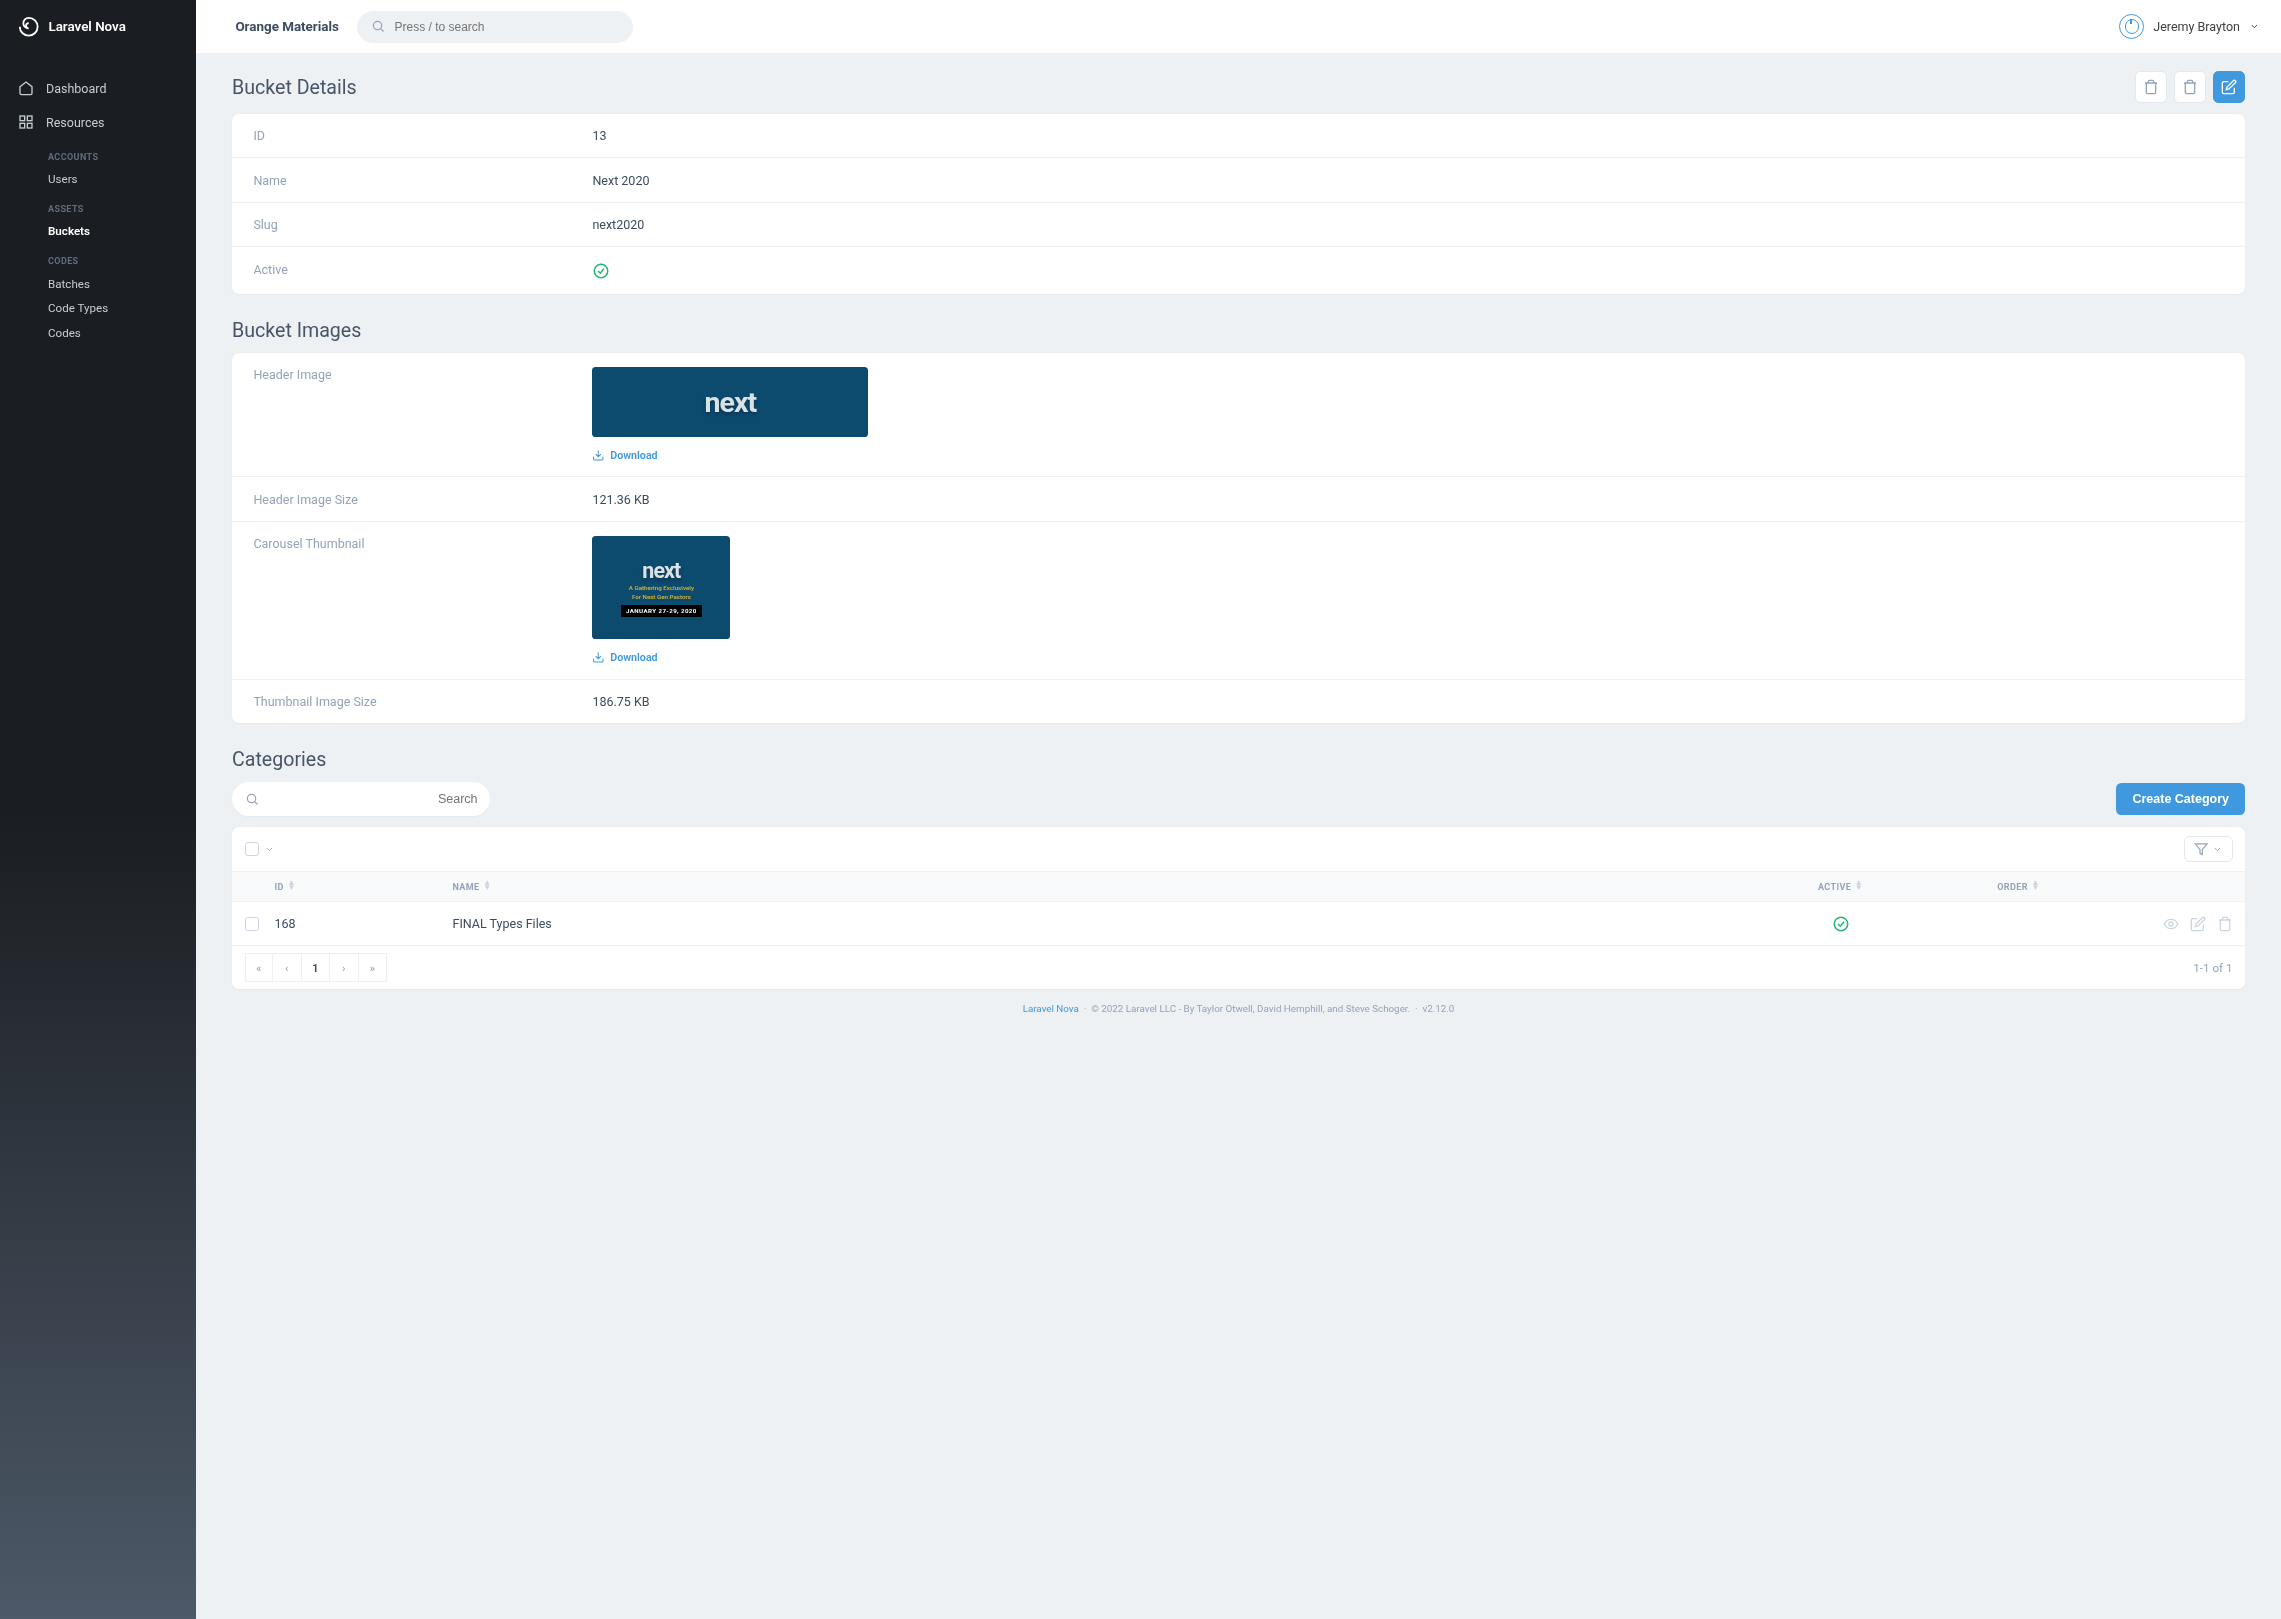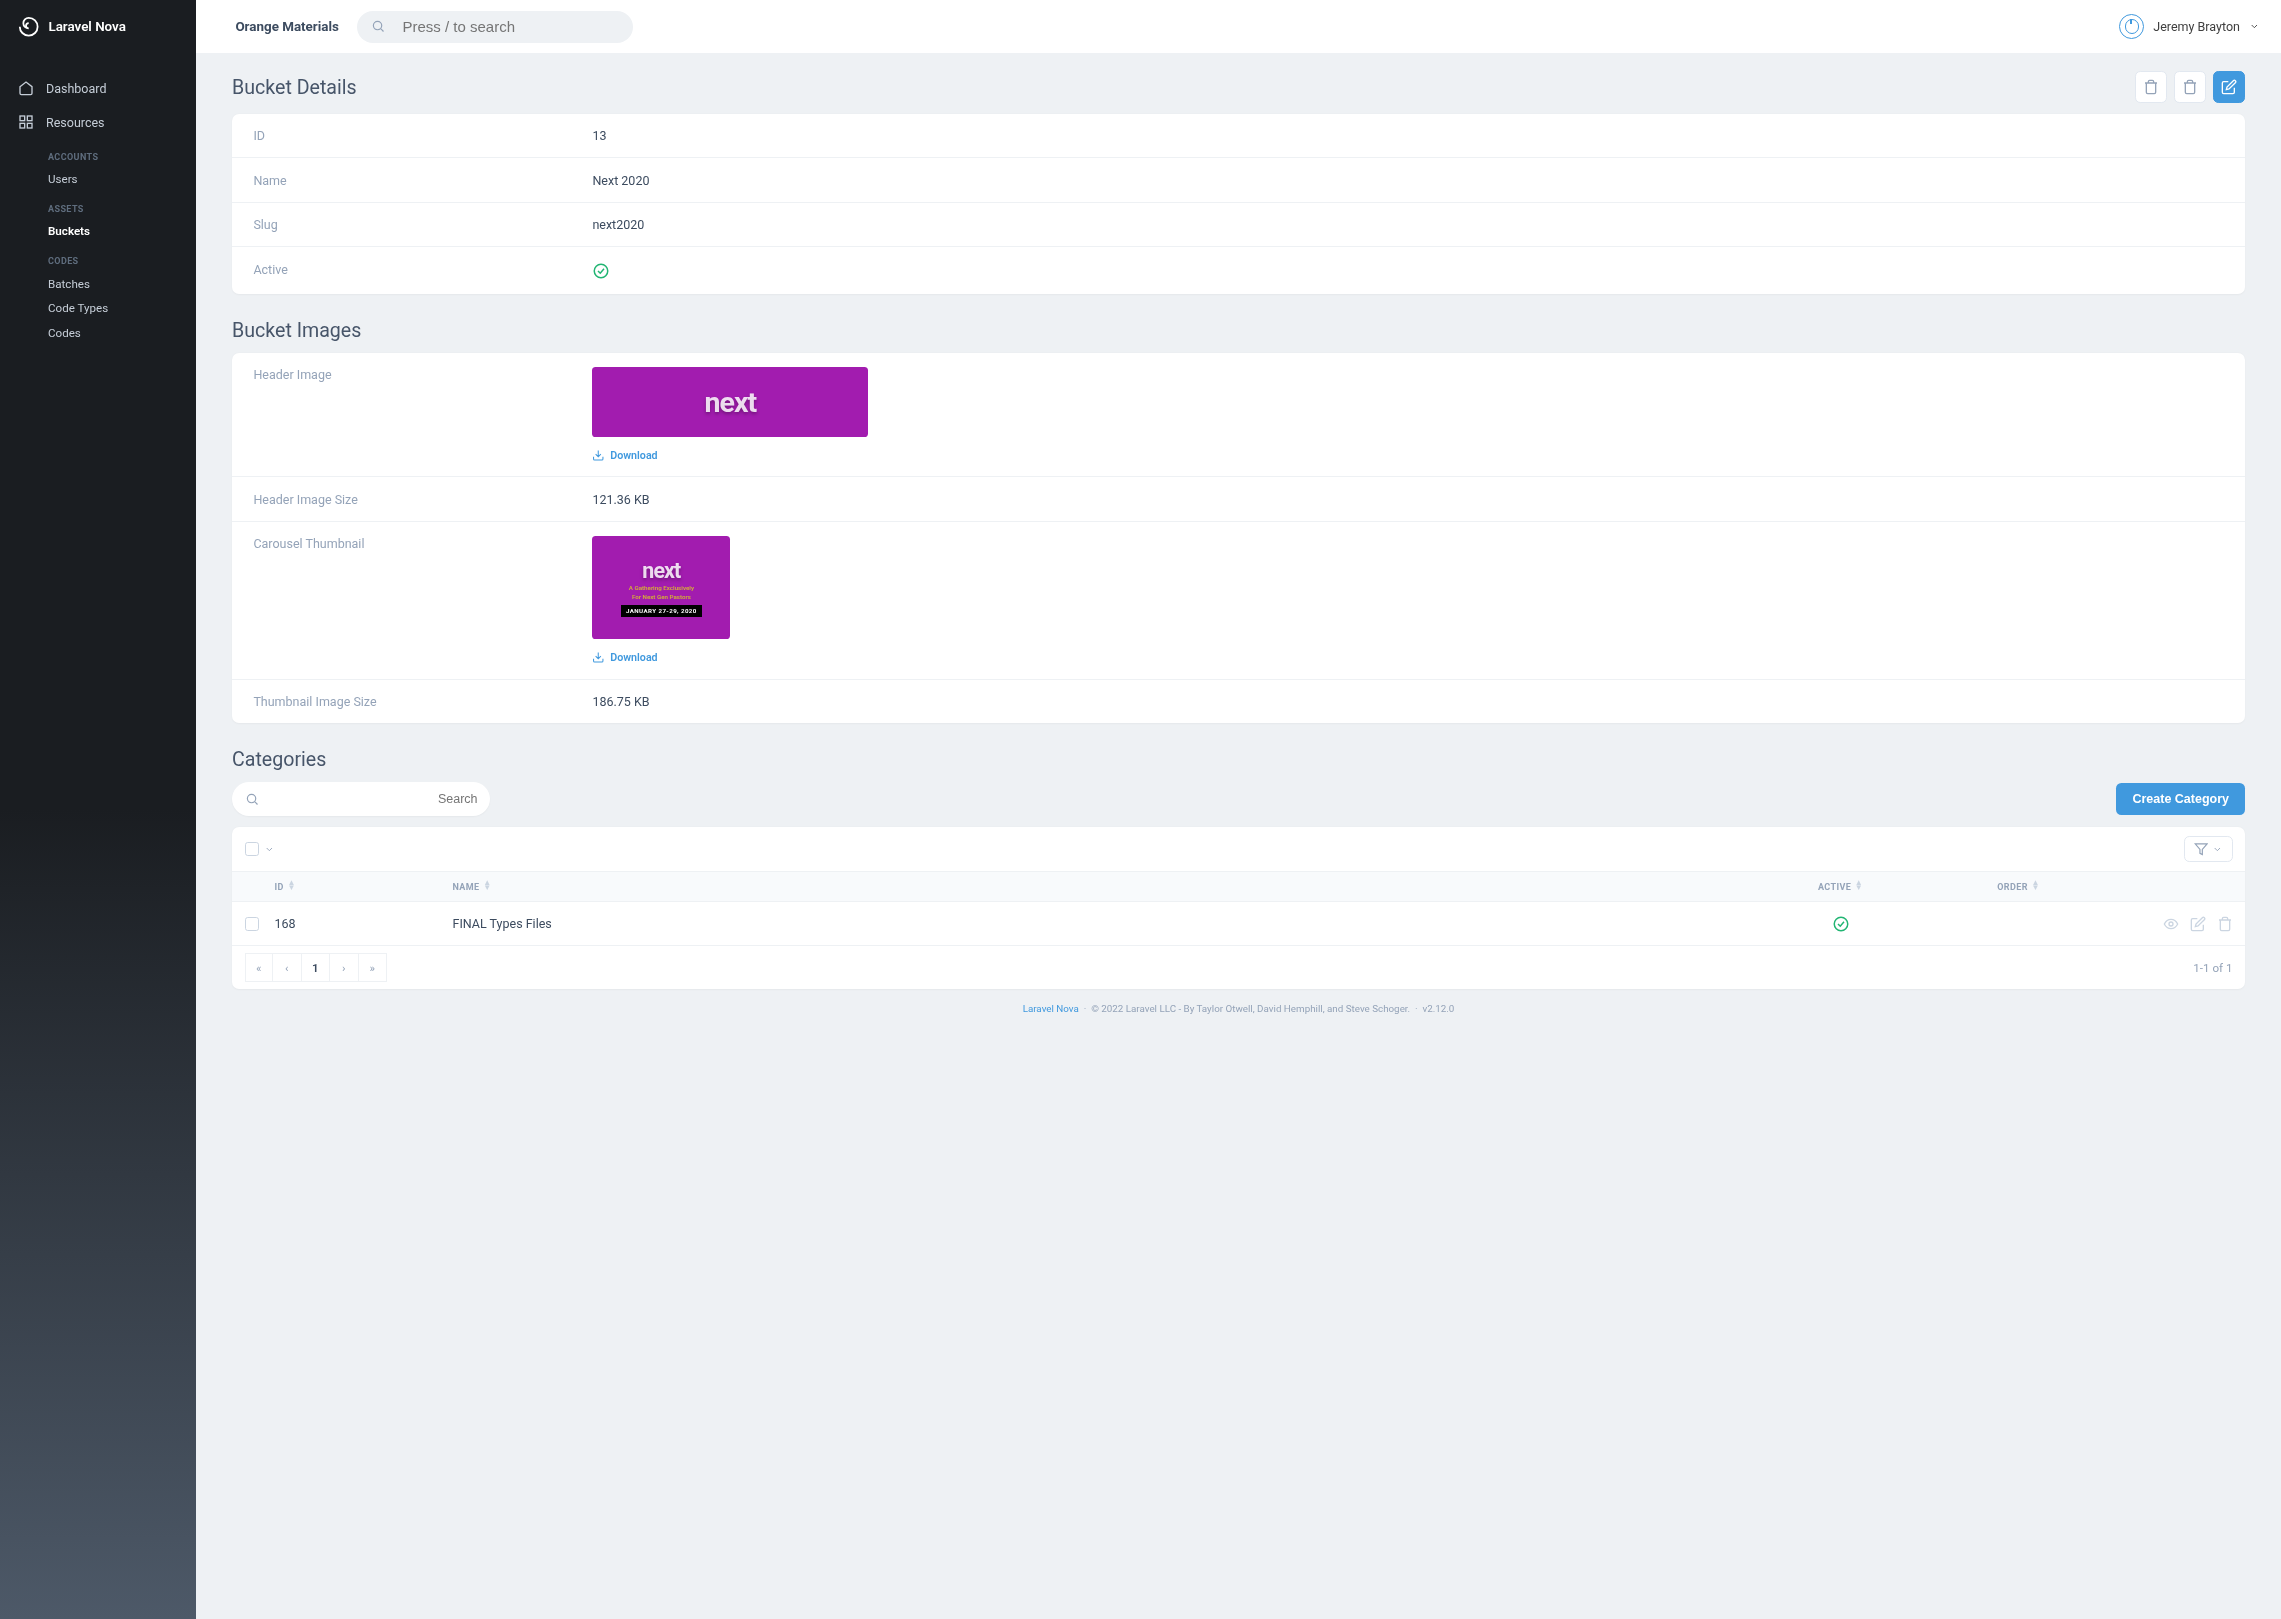--- a/index.html
+++ b/index.html
@@ -12,39 +12,39 @@
 .sidebar-nav { padding: 18px 0; }
 .nav-item { display: flex; align-items: center; gap: 12px; padding: 9px 18px; color: #c5cdd7; text-decoration: none; font-size: 12.5px; cursor: pointer; }
 .nav-item .icon { width: 16px; height: 16px; }
 .nav-group-label { font-size: 9px; font-weight: 700; letter-spacing: 0.4px; color: #5f6d7e; padding: 12.5px 18px 5.3px 48px; text-transform: uppercase; }
 .nav-sub { padding: 5.3px 18px 5.3px 48px; color: #c5cdd7; font-size: 11.6px; cursor: pointer; }
 .nav-sub.active { color: #fff; font-weight: 600; }
 .main { flex: 1; display: flex; flex-direction: column; }
 .topbar { height: 53px; background: #fff; display: flex; align-items: center; padding: 0 21.4px; gap: 18px; }
 .app-title { font-weight: 700; font-size: 13.4px; color: #3c4b5f; margin-left: 18px; }
 .search-wrap { background: #eef1f4; border-radius: 18px; padding: 0 14.3px; display: flex; align-items: center; gap: 9px; width: 276px; height: 32px; }
-.search-wrap input { border: none; background: transparent; outline: none; font-size: 15px; flex: 1; color: #3c4b5f; margin-left: 8px; }
+.search-wrap input { border: none; background: transparent; outline: none; font-size: 12px; flex: 1; color: #3c4b5f; }
 .topbar-spacer { flex: 1; }
 .user-menu { display: flex; align-items: center; gap: 9px; cursor: pointer; color: #404040; }
 .avatar { width: 25px; height: 25px; border-radius: 50%; border: 1.8px solid #4099de; display: flex; align-items: center; justify-content: center; }
 .avatar-inner { width: 14.3px; height: 14.3px; border-radius: 50%; border: 1.8px solid #4099de; position: relative; }
 .avatar-inner::after { content: ""; position: absolute; width: 1.8px; height: 5.3px; background: #4099de; left: 4.5px; top: -1.8px; }
 .content { padding: 18px 36px 18px; }
 .section-header { display: flex; align-items: center; justify-content: space-between; margin-bottom: 10.7px; }
 .section-title { font-size: 19.6px; font-weight: 400; color: #475569; }
 .action-buttons { display: flex; gap: 7.1px; }
 .btn-icon { width: 32px; height: 32px; border-radius: 5.3px; background: #fff; border: 0.9px solid #e2e8f0; display: flex; align-items: center; justify-content: center; cursor: pointer; color: #94a3b8; }
 .btn-icon.primary { background: #4099de; border-color: #4099de; color: #fff; }
 .panel { background: #fff; border-radius: 7.1px; box-shadow: 0 0.9px 1.8px rgba(0,0,0,0.04); margin-bottom: 25px; }
 .detail-row { display: flex; padding: 14.3px 21.4px; border-bottom: 0.9px solid #eef1f4; }
 .detail-row:last-child { border-bottom: none; }
 .detail-label { width: 339px; color: #94a3b8; font-size: 12.5px; }
 .detail-value { color: #3c4b5f; font-size: 12.5px; }
 .check-circle { width: 18px; height: 18px; color: #22b573; }
-.img-placeholder { border-radius: 3.6px; background: #a21caf; display: inline-block; margin-bottom: 9px; position: relative; overflow: hidden; }
+.img-placeholder { border-radius: 3.6px; background: #0c4a6e; display: inline-block; margin-bottom: 9px; position: relative; overflow: hidden; }
 .img-header { width: 276px; height: 70px; }
 .img-thumb { width: 138px; height: 103px; }
 .img-text-overlay { position: absolute; inset: 0; display: flex; flex-direction: column; align-items: center; justify-content: center; color: #fff; font-weight: 700; }
 .next-logo { font-size: 28.5px; letter-spacing: -0.9px; color: rgba(255,255,255,0.85); text-shadow: 0 1.8px 3.6px rgba(0,0,0,0.3); }
 .next-logo-sm { font-size: 21.4px; }
 .thumb-sub { font-size: 6.2px; color: #d4af37; font-weight: 600; text-align: center; line-height: 1.2; margin-top: 1.8px; }
 .thumb-date { font-size: 6.2px; background: #000; color: #fff; padding: 1.8px 5.3px; margin-top: 3.6px; letter-spacing: 0.4px; }
 .download-link { display: flex; align-items: center; gap: 5.3px; color: #4099de; font-size: 10.7px; font-weight: 600; cursor: pointer; }
 .cat-toolbar { display: flex; align-items: center; gap: 10.7px; margin-bottom: 10.7px; }
 .small-search { background: #fff; border-radius: 18px; padding: 0 12.5px; height: 34px; display: flex; align-items: center; gap: 7.1px; width: 258px; box-shadow: 0 0.9px 1.8px rgba(0,0,0,0.04); }

